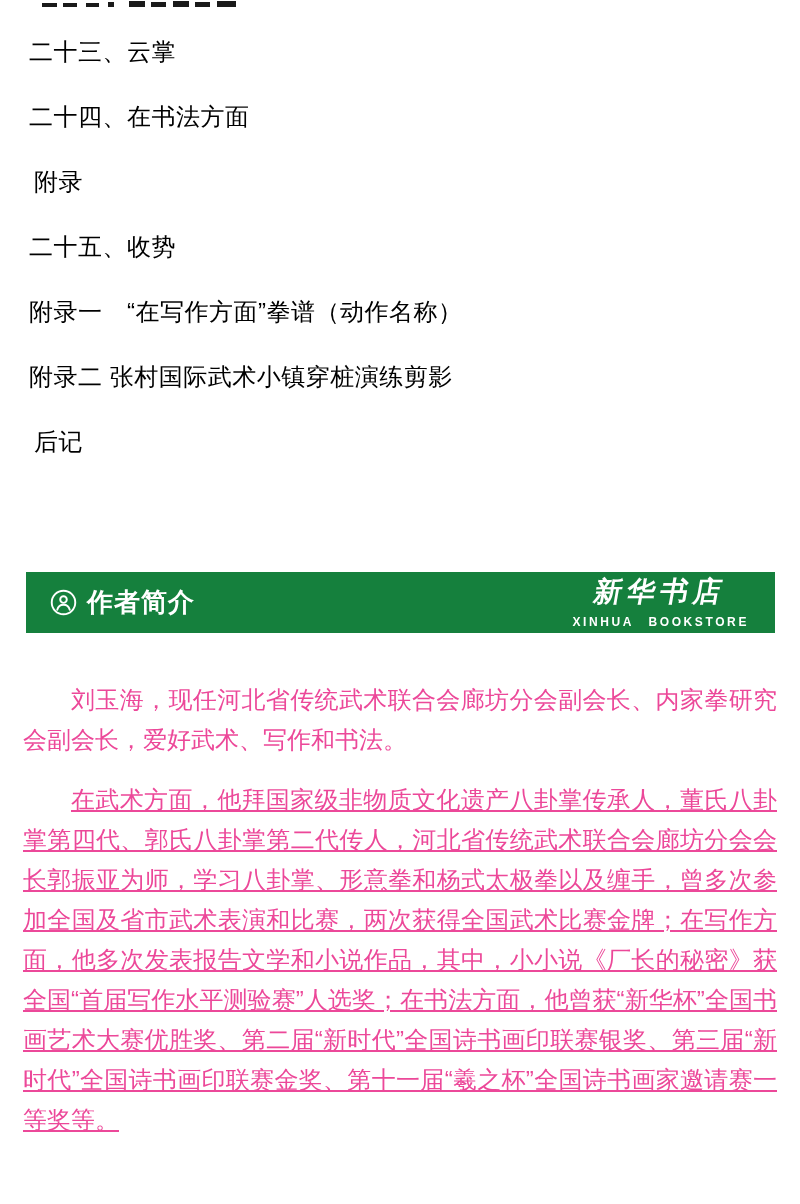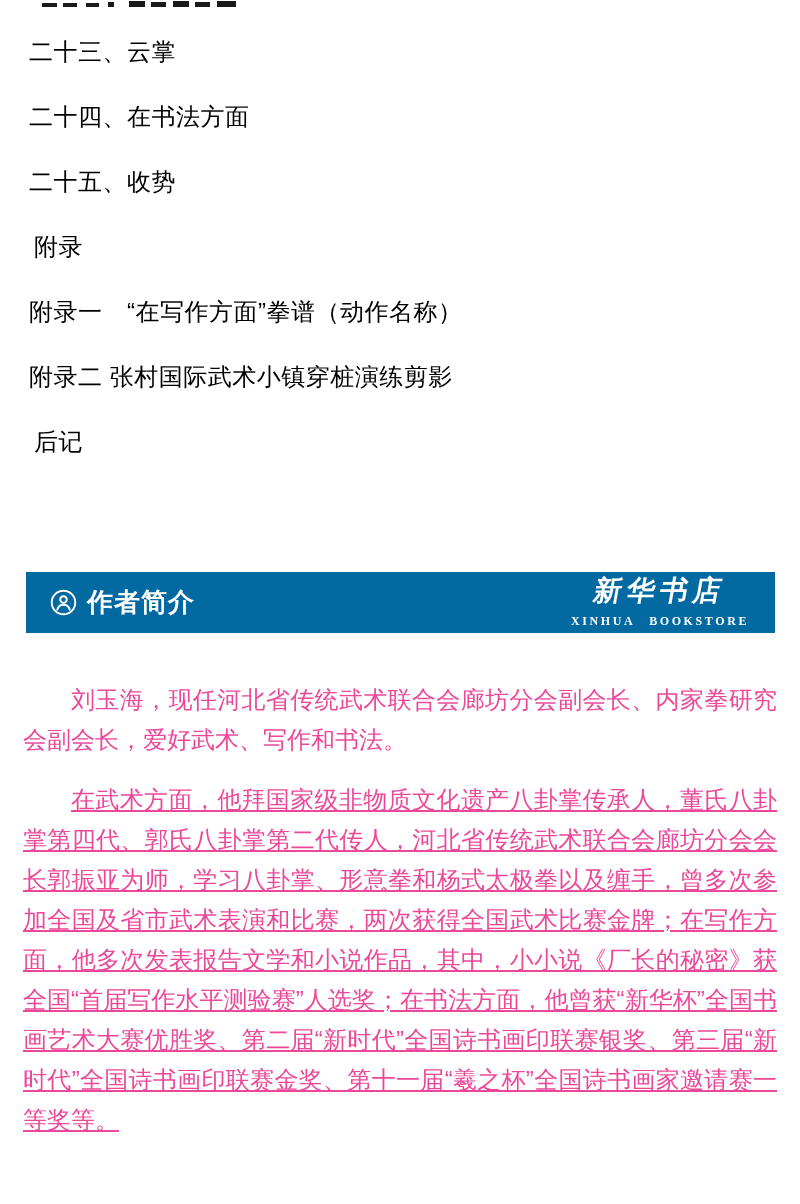--- a/index.html
+++ b/index.html
@@ -52,28 +52,28 @@
 </head>
 <body>
 
 <div id="page">
 
   <div class="clip-top" aria-hidden="true"><i style="width:15px;height:4px;margin:3px 6px 0 0"></i><i style="width:14px;height:4px;margin:3px 9px 0 0"></i><i style="width:13px;height:4px;margin:3px 9px 0 0"></i><i style="width:6px;height:5px;margin:2px 15px 0 0"></i><i style="width:16px;height:6px;margin:1px 6px 0 0"></i><i style="width:15px;height:5px;margin:2px 7px 0 0"></i><i style="width:16px;height:6px;margin:1px 6px 0 0"></i><i style="width:15px;height:5px;margin:2px 7px 0 0"></i><i style="width:19px;height:6px;margin:1px 0 0 0"></i></div>
 
   <div class="toc">
       <div class="toc-item">二十三、云掌</div>
       <div class="toc-item">二十四、在书法方面</div>
+      <div class="toc-item lv0">附录</div>
       <div class="toc-item">二十五、收势</div>
-      <div class="toc-item lv0">附录</div>
       <div class="toc-item">附录一　“在写作方面”拳谱（动作名称）</div>
       <div class="toc-item">附录二 张村国际武术小镇穿桩演练剪影</div>
       <div class="toc-item lv0">后记</div>
     </div>
 
-  <div class="banner" style="background: #0369a1; font-family: Liberation Serif, serif;">
+  <div class="banner" style="background: #15803d;">
     <div class="banner-left">
       <svg class="banner-icon" viewBox="0 0 28 28" fill="none">
         <circle cx="14" cy="14" r="12.2" stroke="#ffffff" stroke-width="2"></circle>
         <circle cx="14" cy="11" r="3.4" stroke="#ffffff" stroke-width="2"></circle>
         <path d="M7.5 21.5 C8.5 17.8 11 16.3 14 16.3 C17 16.3 19.5 17.8 20.5 21.5" stroke="#ffffff" stroke-width="2" stroke-linecap="round"></path>
       </svg>
       <span class="banner-title">作者简介</span>
     </div>
     <div class="logo">
       <span class="logo-cn">新华书店</span>

